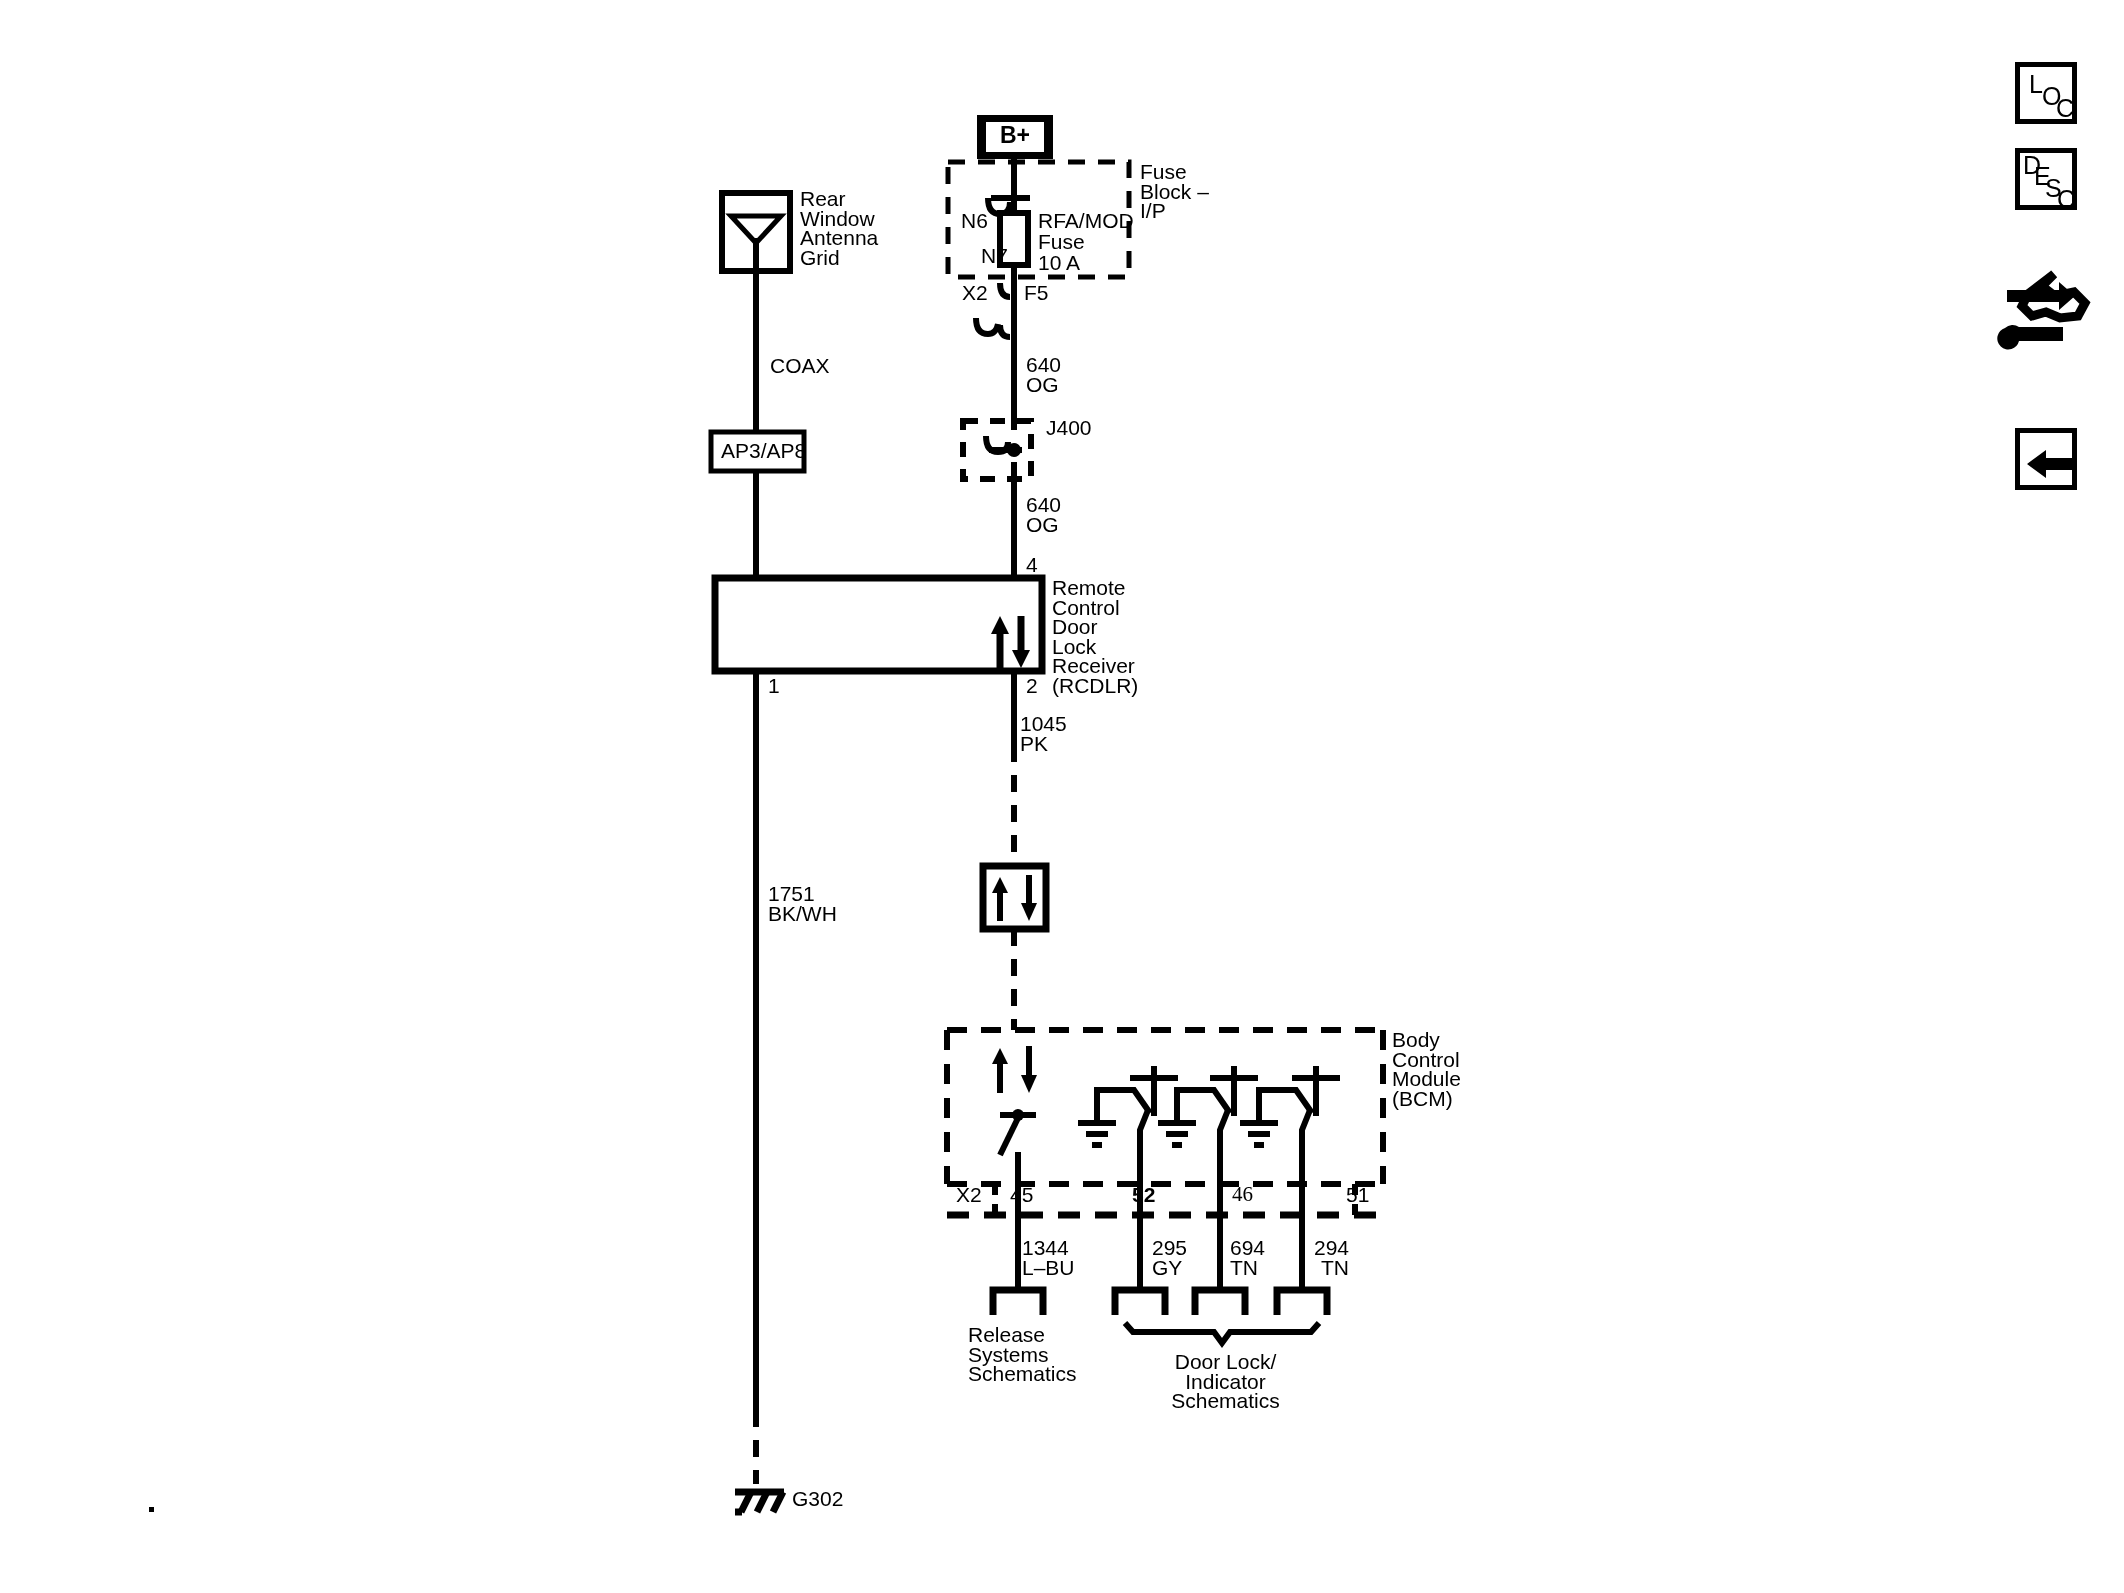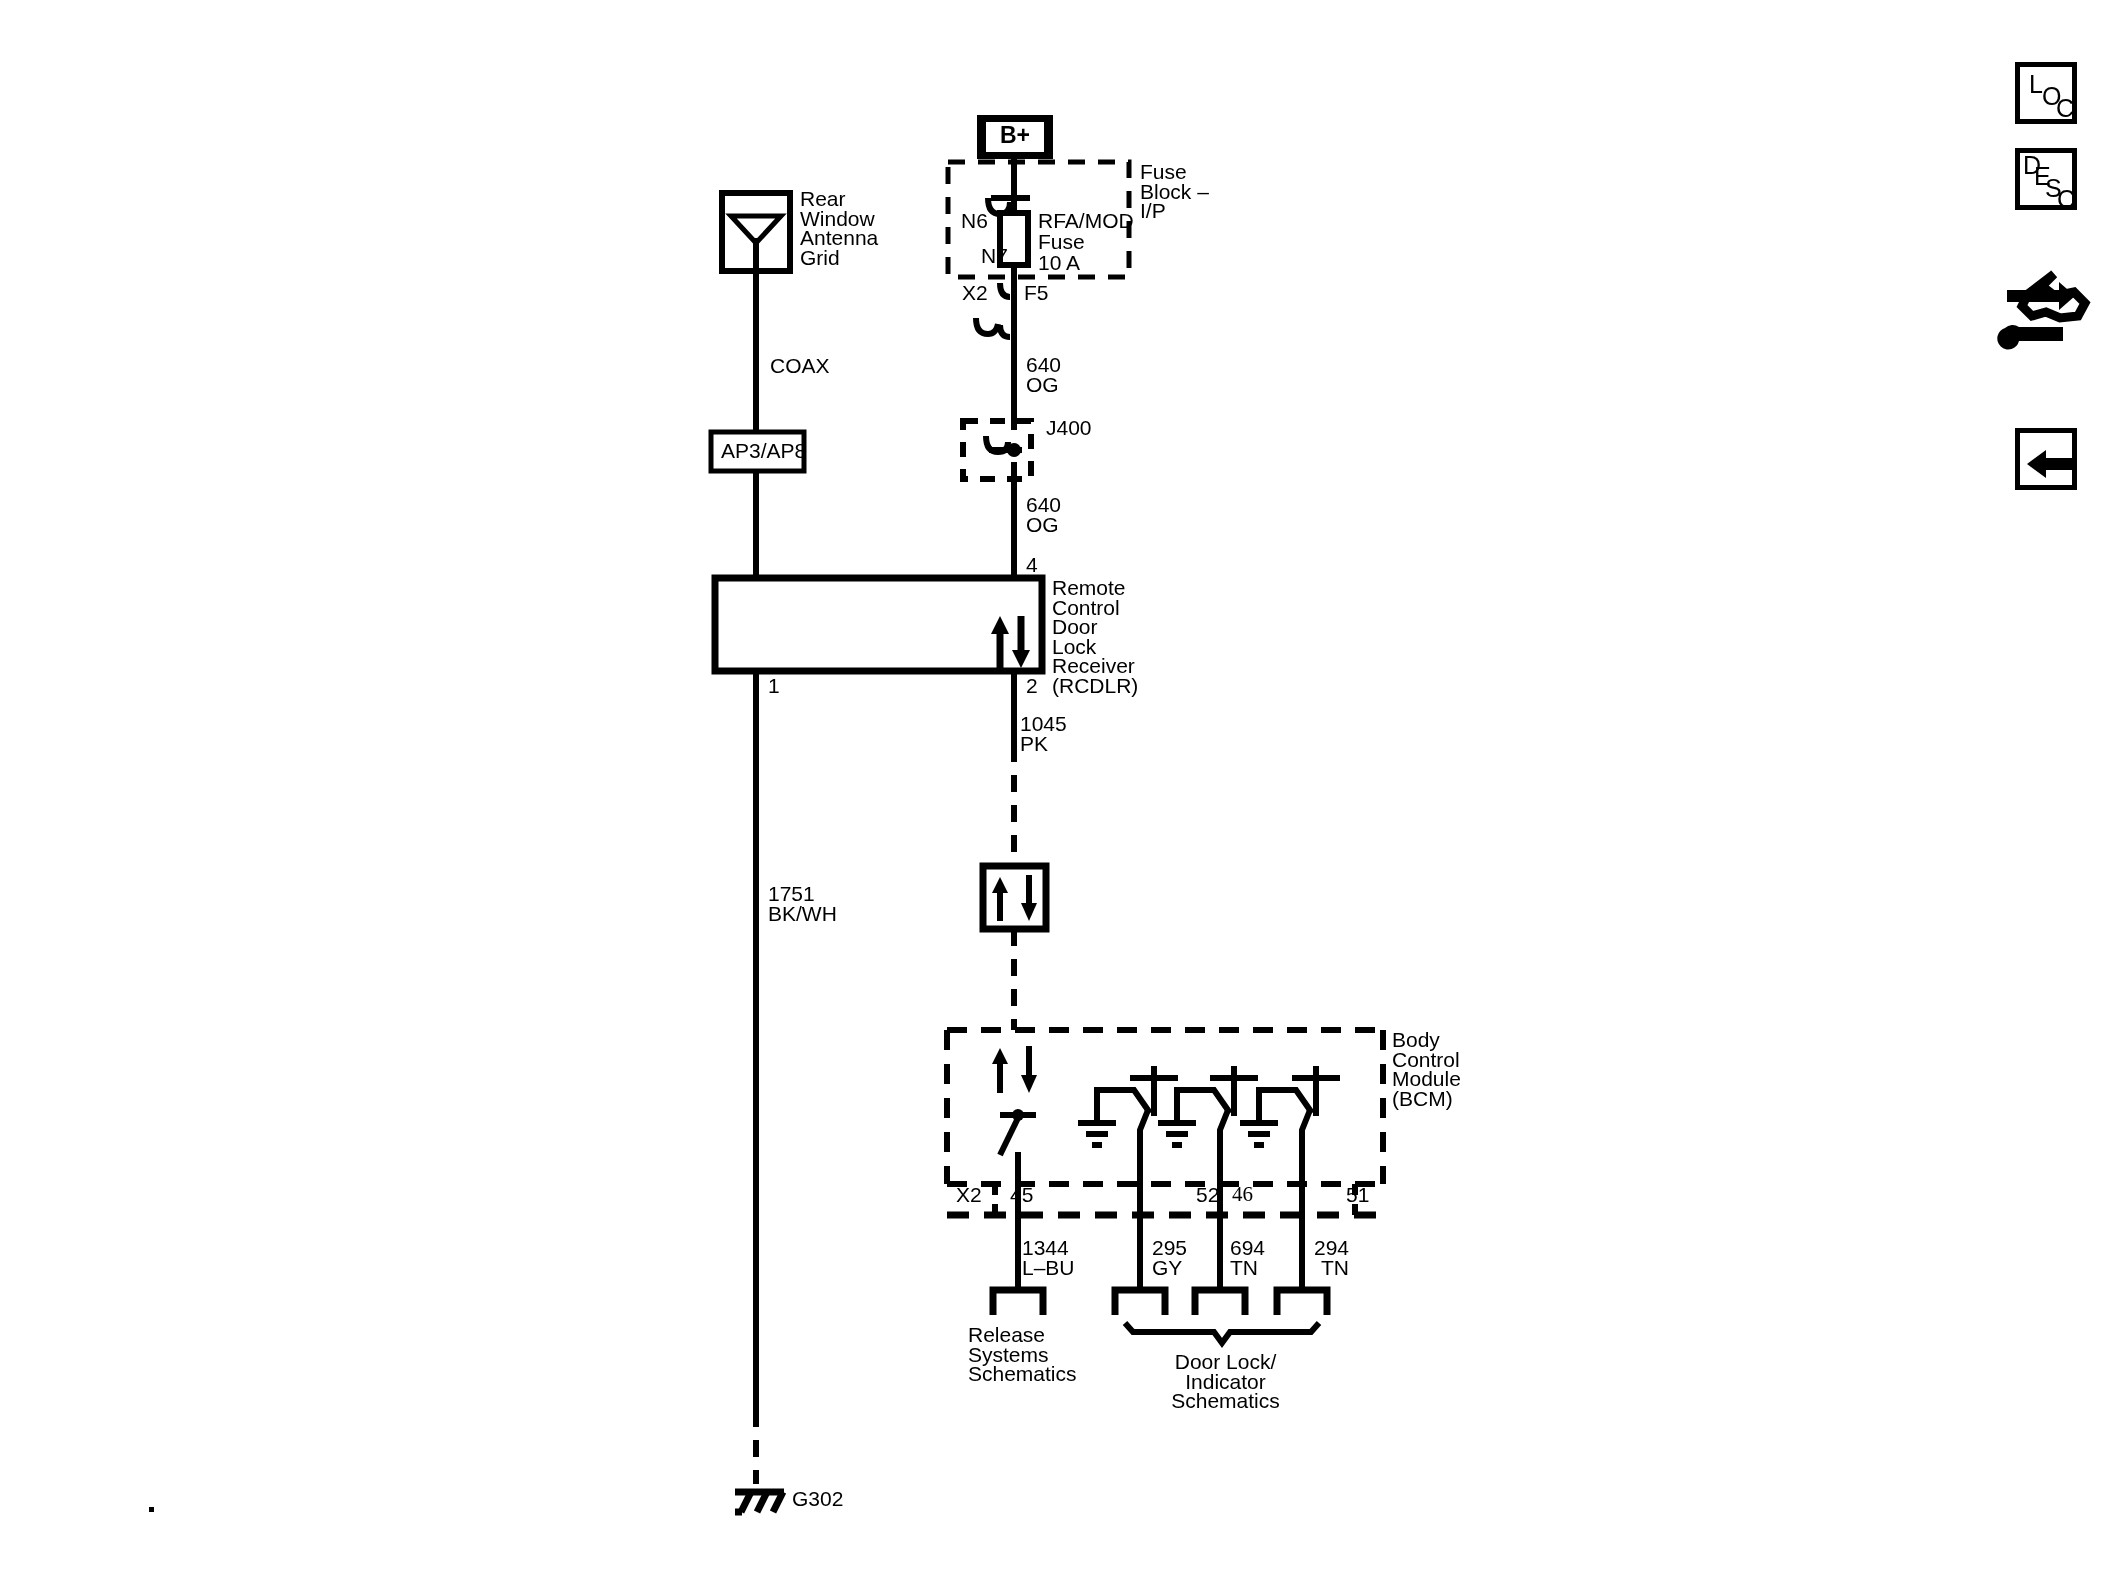--- a/index.html
+++ b/index.html
@@ -231,21 +231,21 @@
   <div class="lbl" style="left:768px;top:884px;">1751
 BK/WH</div>
 
   <div class="lbl" style="left:1392px;top:1030px;">Body
 Control
 Module
 (BCM)</div>
 
   <div class="lbl" style="left:956px;top:1185px;">X2</div>
   <div class="lbl" style="left:1010px;top:1185px;">45</div>
-  <div class="lbl" style="left:1196px;top:1185px;">52</div>
+  <div class="lbl" style="left:1132px;top:1185px;font-weight:bold;">52</div>
   <div class="lbl" style="left:1232px;top:1185px;font-family:Liberation Serif, serif;">46</div>
   <div class="lbl" style="left:1314px;top:1185px;margin-left:32px;">51</div>
 
   <div class="lbl" style="left:1022px;top:1238px;">1344
 L–BU</div>
   <div class="lbl" style="left:1152px;top:1238px;">295
 GY</div>
   <div class="lbl" style="left:1230px;top:1238px;">694
 TN</div>
   <div class="lbl" style="left:1314px;top:1238px;text-align:right;">294

